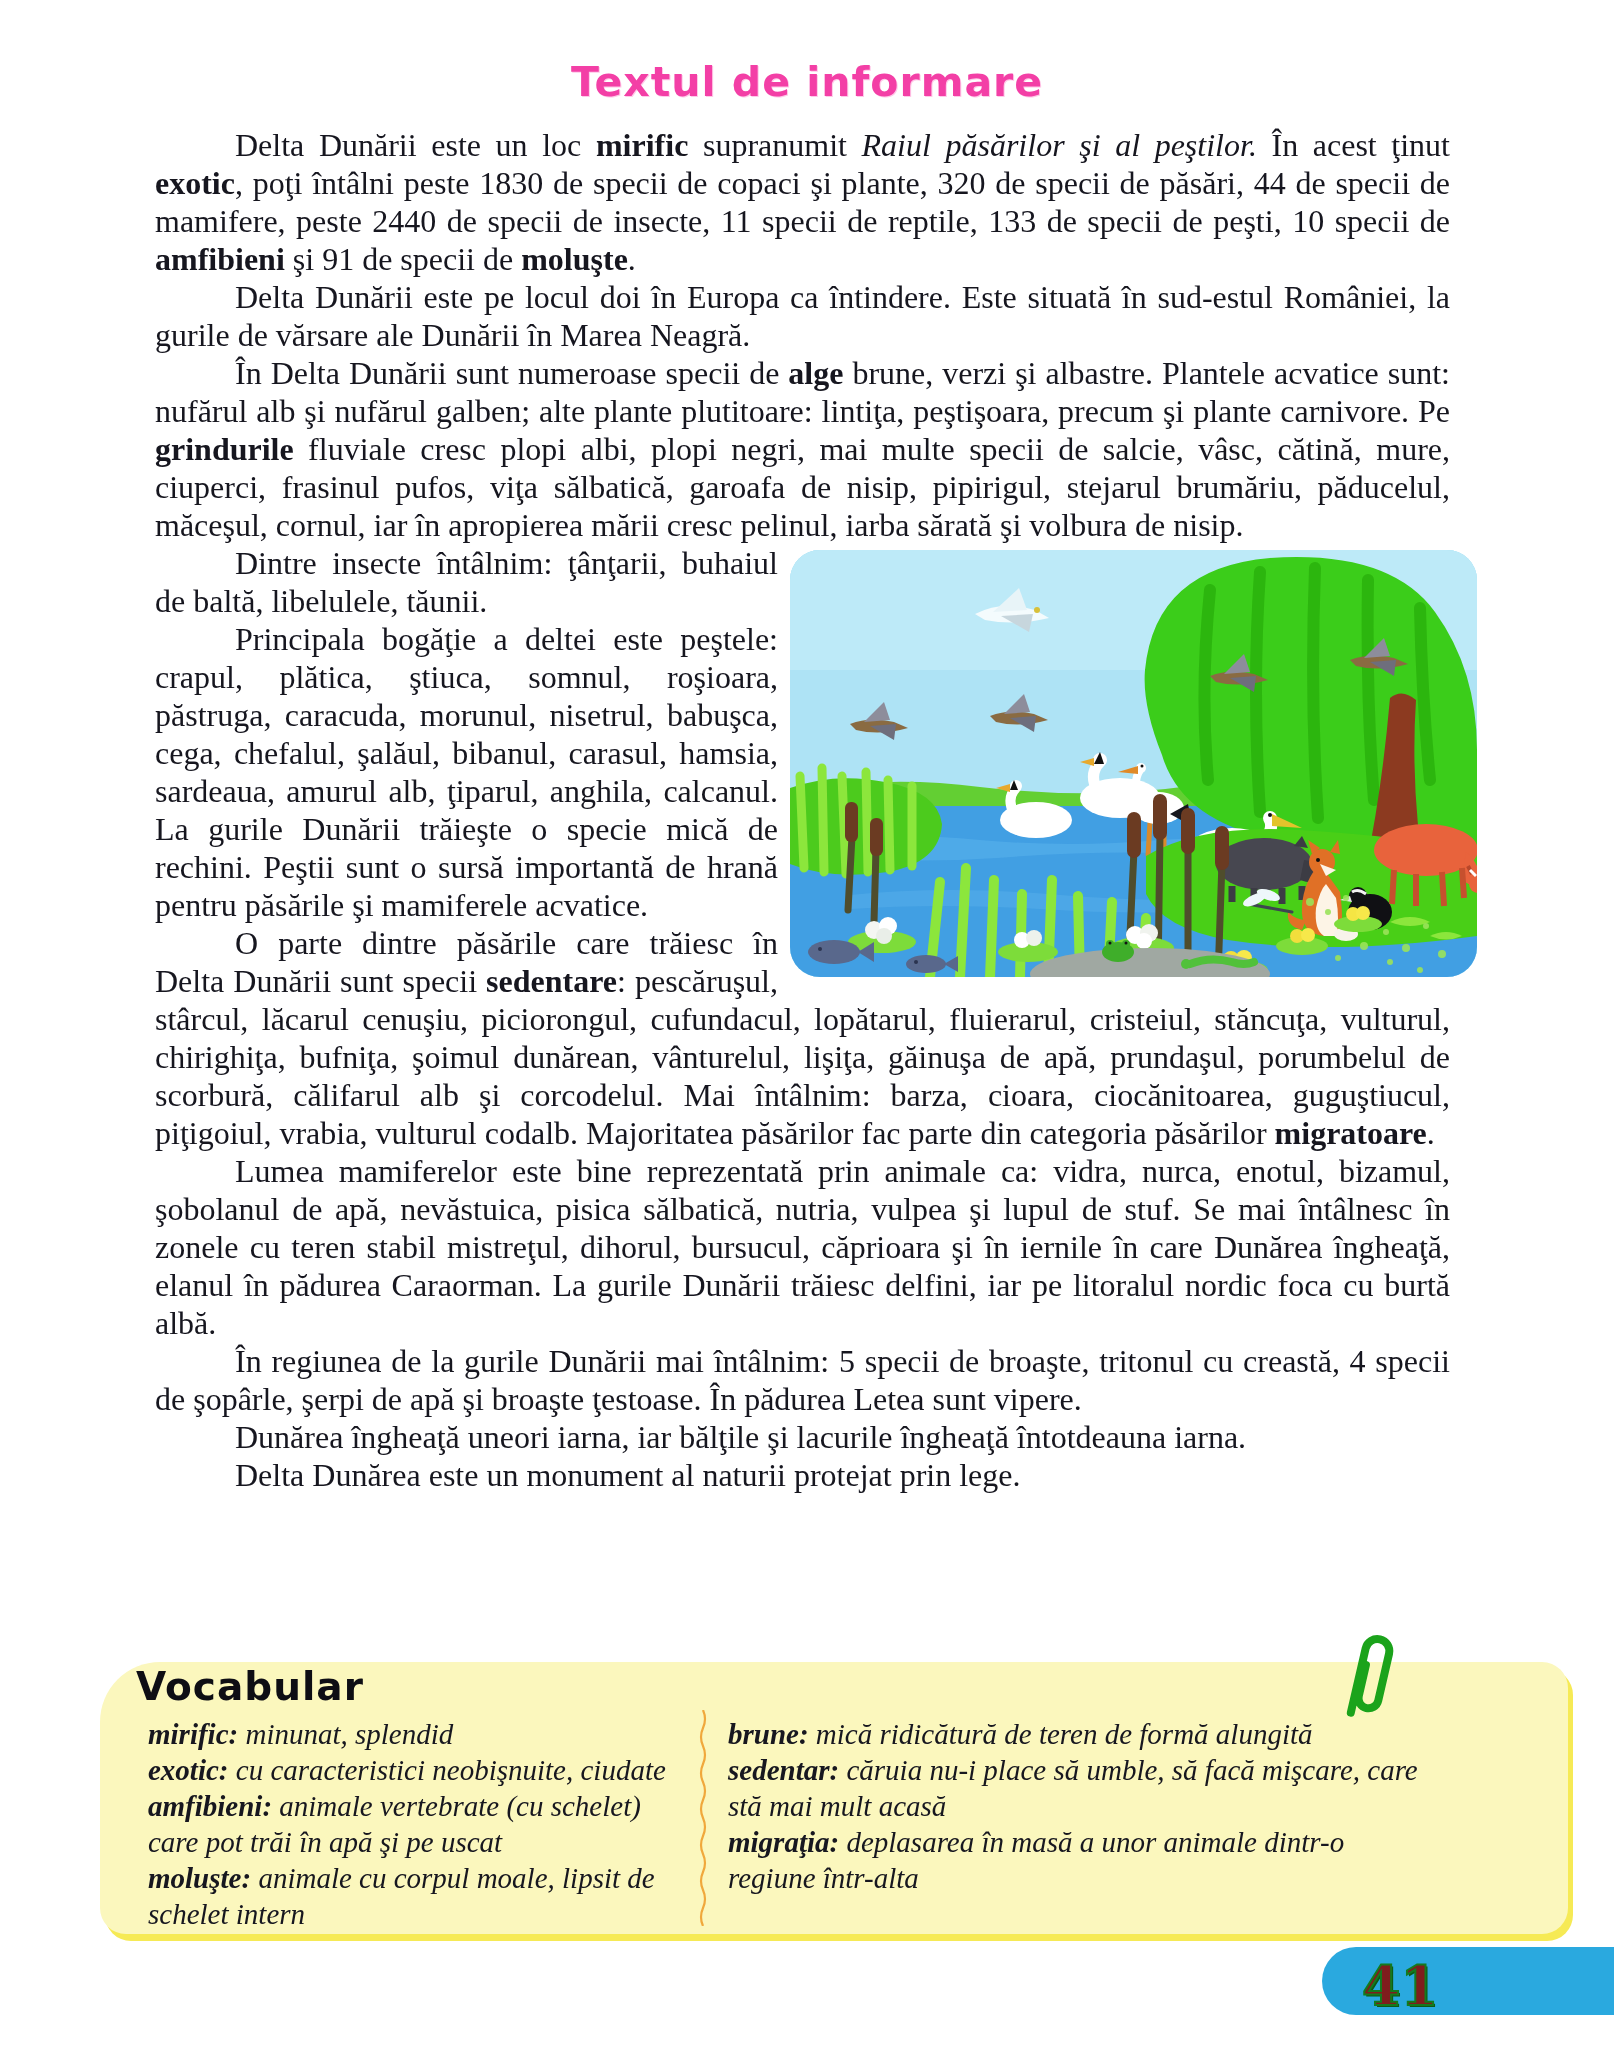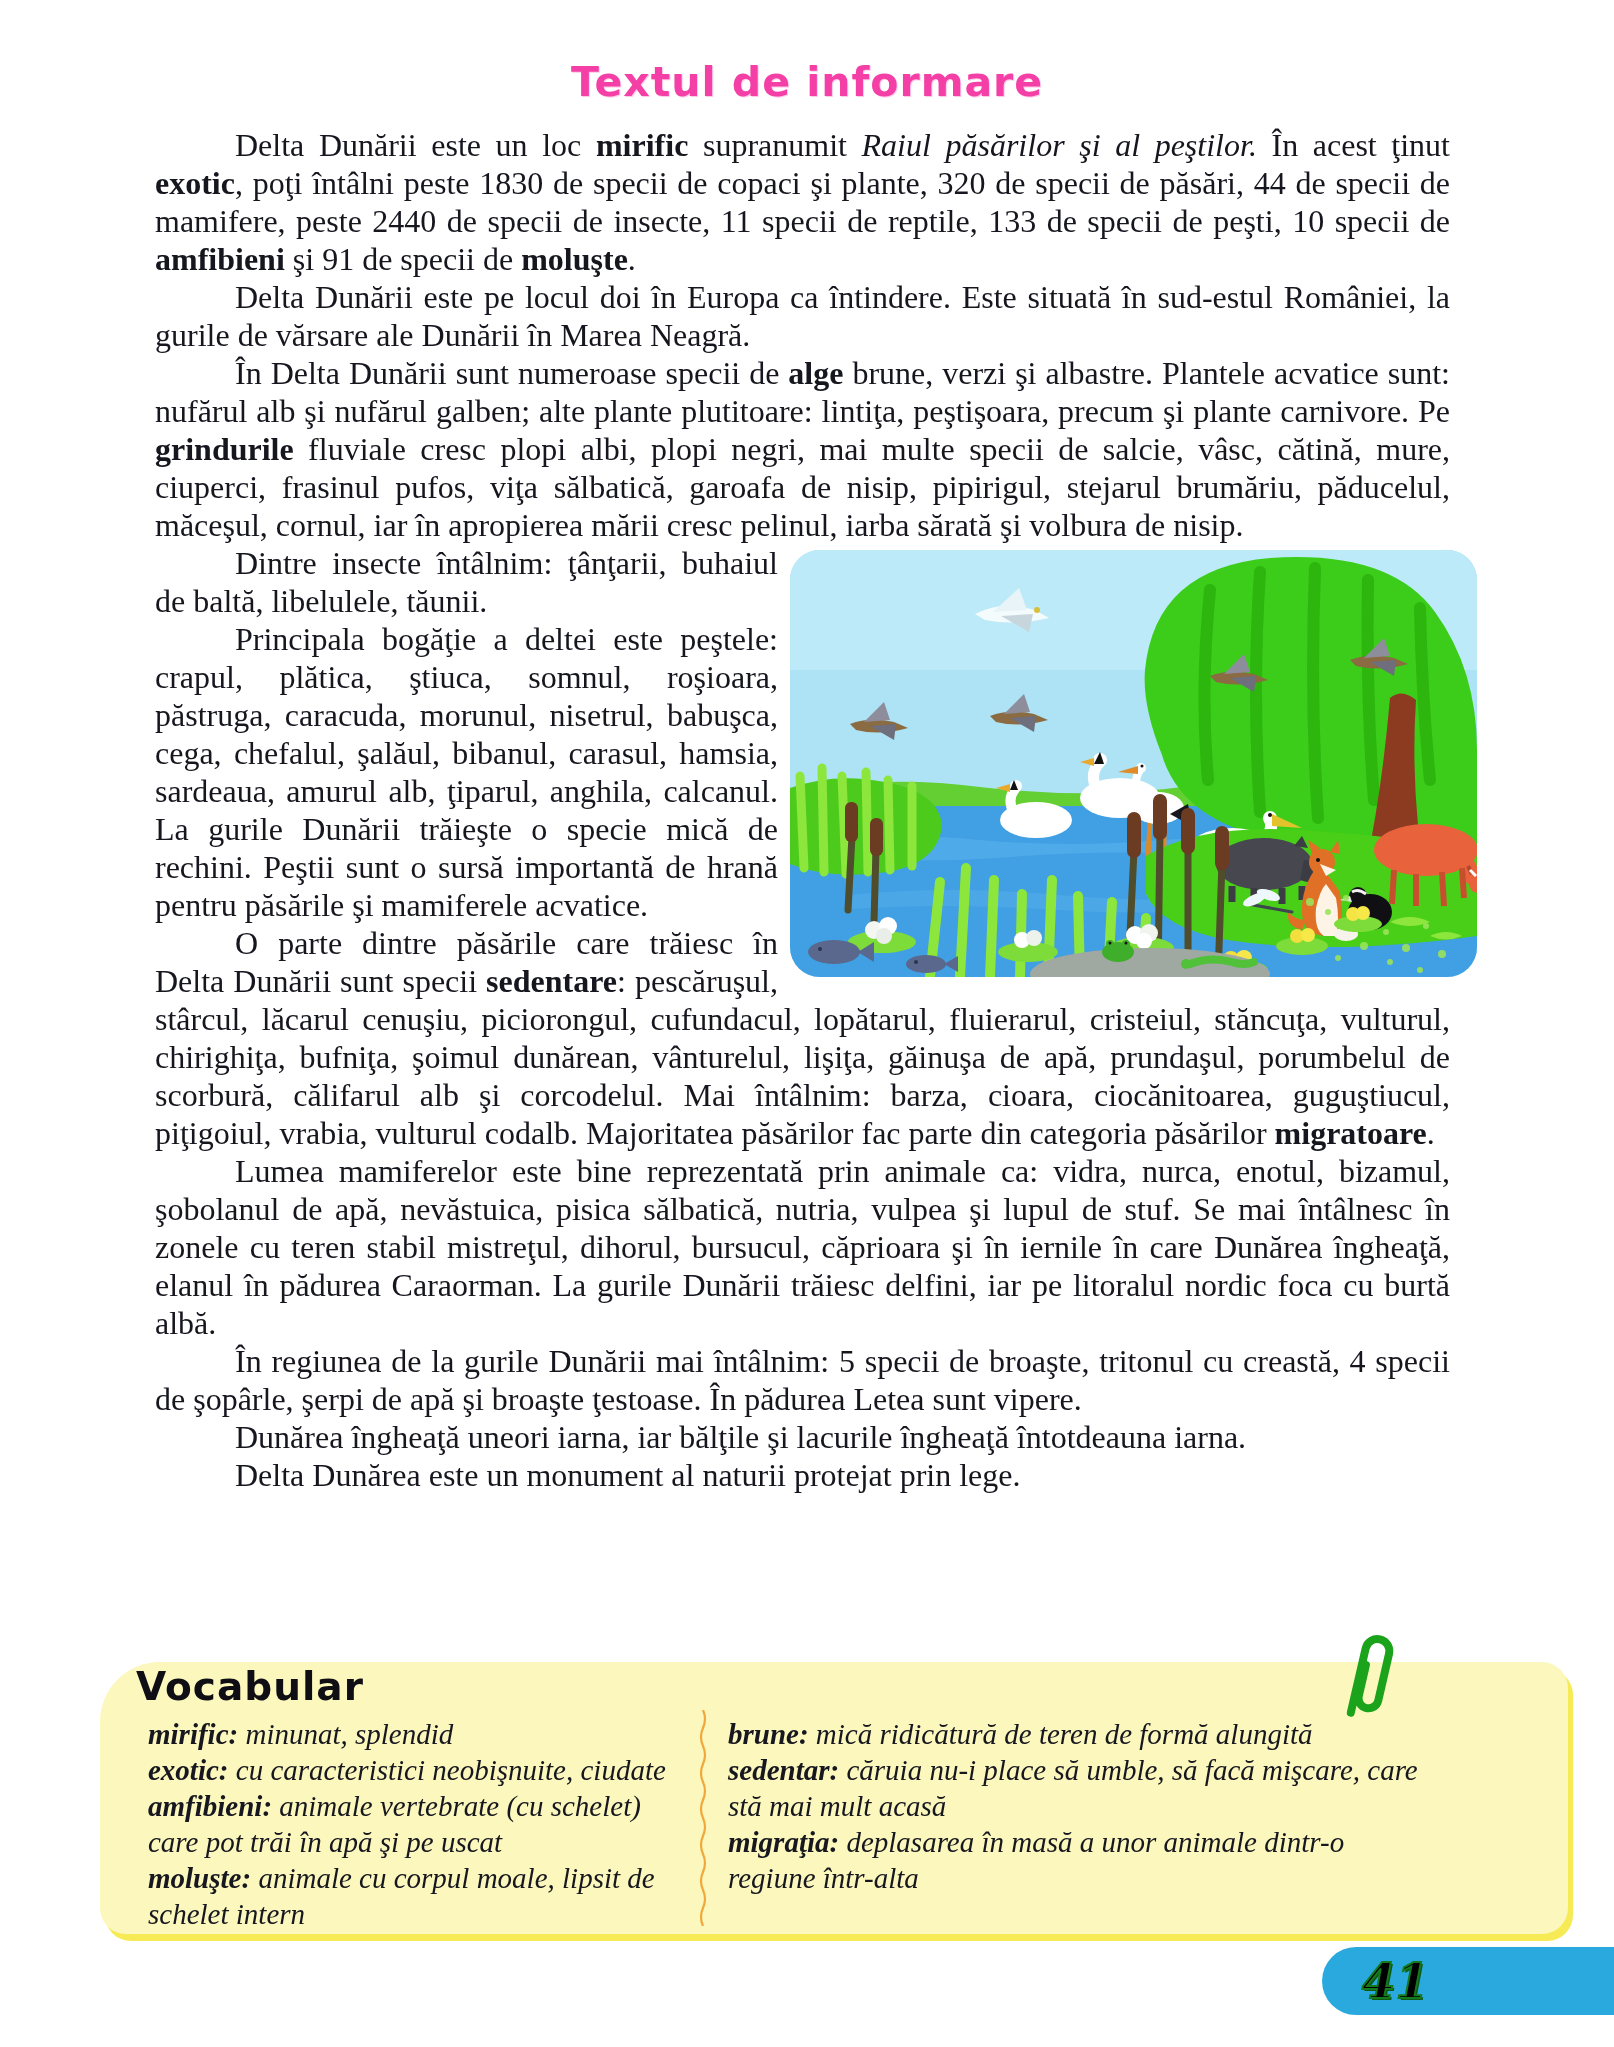--- a/index.html
+++ b/index.html
@@ -40,22 +40,22 @@
   .vocab-divider{position:absolute;left:598px;top:48px;width:10px;height:216px;}
 
   
   .paperclip{position:absolute;left:1338px;top:1624px;width:64px;height:100px;
              transform:rotate(13deg);}
 
   
   .page-pill{position:absolute;left:1322px;top:1947px;width:292px;height:68px;
              background:#2aa9df;border-radius:34px 0 0 34px;}
   .page-num{position:absolute;left:40px;top:6px;
-            font-family:"DejaVu Serif", serif;font-weight:bold;font-style:italic;
-            font-size:48px;color:#000000;
+            font-family:"DejaVu Serif", serif;font-weight:bold;
+            font-size:55px;color:#7f1d1d;
             -webkit-text-stroke:2px #157a1e;
             text-shadow:2px 2px 0 #0d5a14;}
 </style>
 </head>
 <body>
 
 <div class="page">
 
   <div class="title">Textul de informare</div>
 

